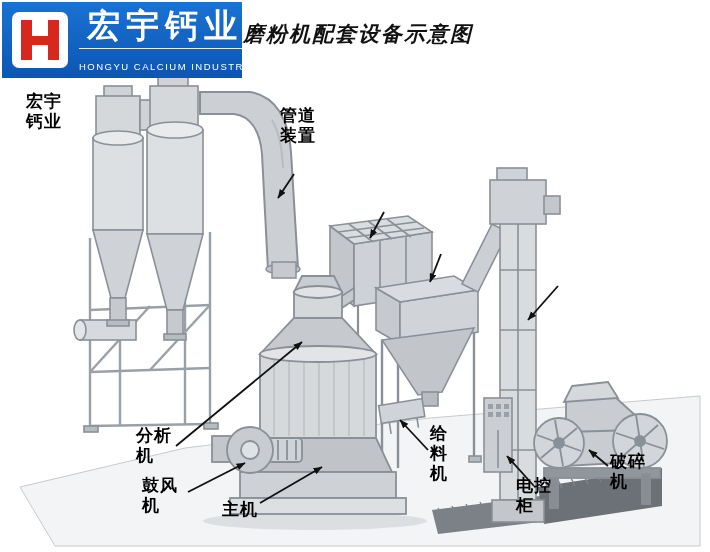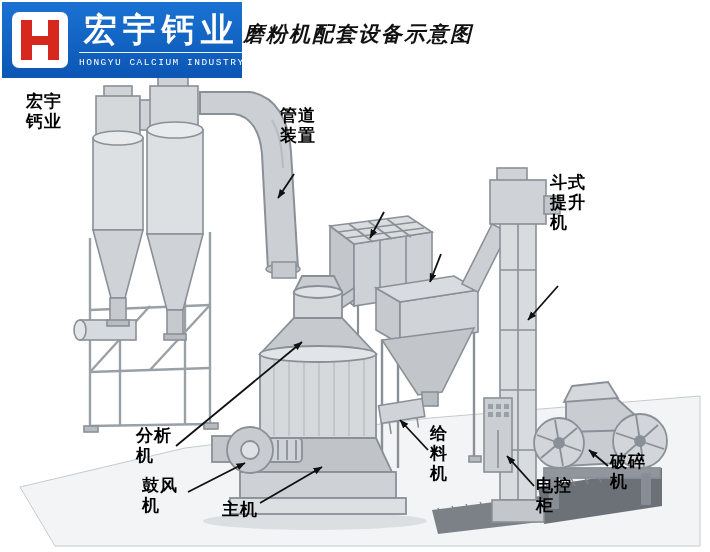--- a/index.html
+++ b/index.html
@@ -9,22 +9,22 @@
   
   .logo{position:absolute;left:2px;top:2px;width:240px;height:76px;
         background:linear-gradient(180deg,#1a72d2,#0c56b4);
         display:flex;align-items:center;gap:11px;padding-left:10px;box-sizing:border-box;z-index:5;}
   .logo-mark{width:56px;height:56px;background:#ffffff;border-radius:7px;position:relative;flex:0 0 auto;}
   .hm-left{position:absolute;left:9px;top:8px;width:11px;height:40px;background:#d6281e;}
   .hm-right{position:absolute;right:9px;top:8px;width:11px;height:40px;background:#d6281e;}
   .hm-mid{position:absolute;left:19px;top:24px;width:18px;height:9px;background:#d6281e;}
   .logo-text{display:flex;flex-direction:column;}
   .brand-cn{color:#fff;font-size:33px;font-weight:700;letter-spacing:6px;line-height:1.1;white-space:nowrap;text-align:center;}
-  .brand-en{color:#fff;font-size:9.5px;letter-spacing:1.5px;margin-top:3px;padding-top:4px;
-            border-top:1px solid rgba(255,255,255,.9);white-space:nowrap;font-family:Liberation Mono, monospace;}
+  .brand-en{color:#fff;font-size:9.5px;letter-spacing:1.5px;margin-top:3px;padding-top:12px;
+            border-top:1px solid rgba(255,255,255,.9);white-space:nowrap;}
   
   .title{position:absolute;left:243px;top:20px;font-size:21px;font-weight:700;color:#111;
          letter-spacing:2px;z-index:4;white-space:nowrap;font-style:italic;}
   
   .lbl{position:absolute;font-weight:700;font-size:17px;color:#000;line-height:1.18;
        letter-spacing:1px;word-break:break-all;z-index:6;}
 </style>
 </head>
 <body>
 
@@ -239,21 +239,20 @@
     <div class="logo-text">
       <div class="brand-cn">宏宇钙业</div>
       <div class="brand-en">HONGYU CALCIUM INDUSTRY</div>
     </div>
   </div>
 
   <div class="title">磨粉机配套设备示意图</div>
 
   <div class="lbl" style="left:26px;top:92px;width:42px">宏宇钙业</div>
   <div class="lbl" style="left:280px;top:106px;width:40px">管道装置</div>
-  <div class="lbl" style="left:550px;top:173px;width:40px">斗式提升机</div>
   <div class="lbl" style="left:136px;top:426px;width:40px">分析机</div>
   <div class="lbl" style="left:142px;top:476px;width:40px">鼓风机</div>
   <div class="lbl" style="left:222px;top:500px;width:46px">主机</div>
   <div class="lbl" style="left:430px;top:424px;width:21px">给料机</div>
-  <div class="lbl" style="left:536px;top:476px;width:40px">电控柜</div>
+  <div class="lbl" style="left:516px;top:476px;width:40px">电控柜</div>
   <div class="lbl" style="left:610px;top:452px;width:40px">破碎机</div>
 
 </div>
 
 </body></html>

